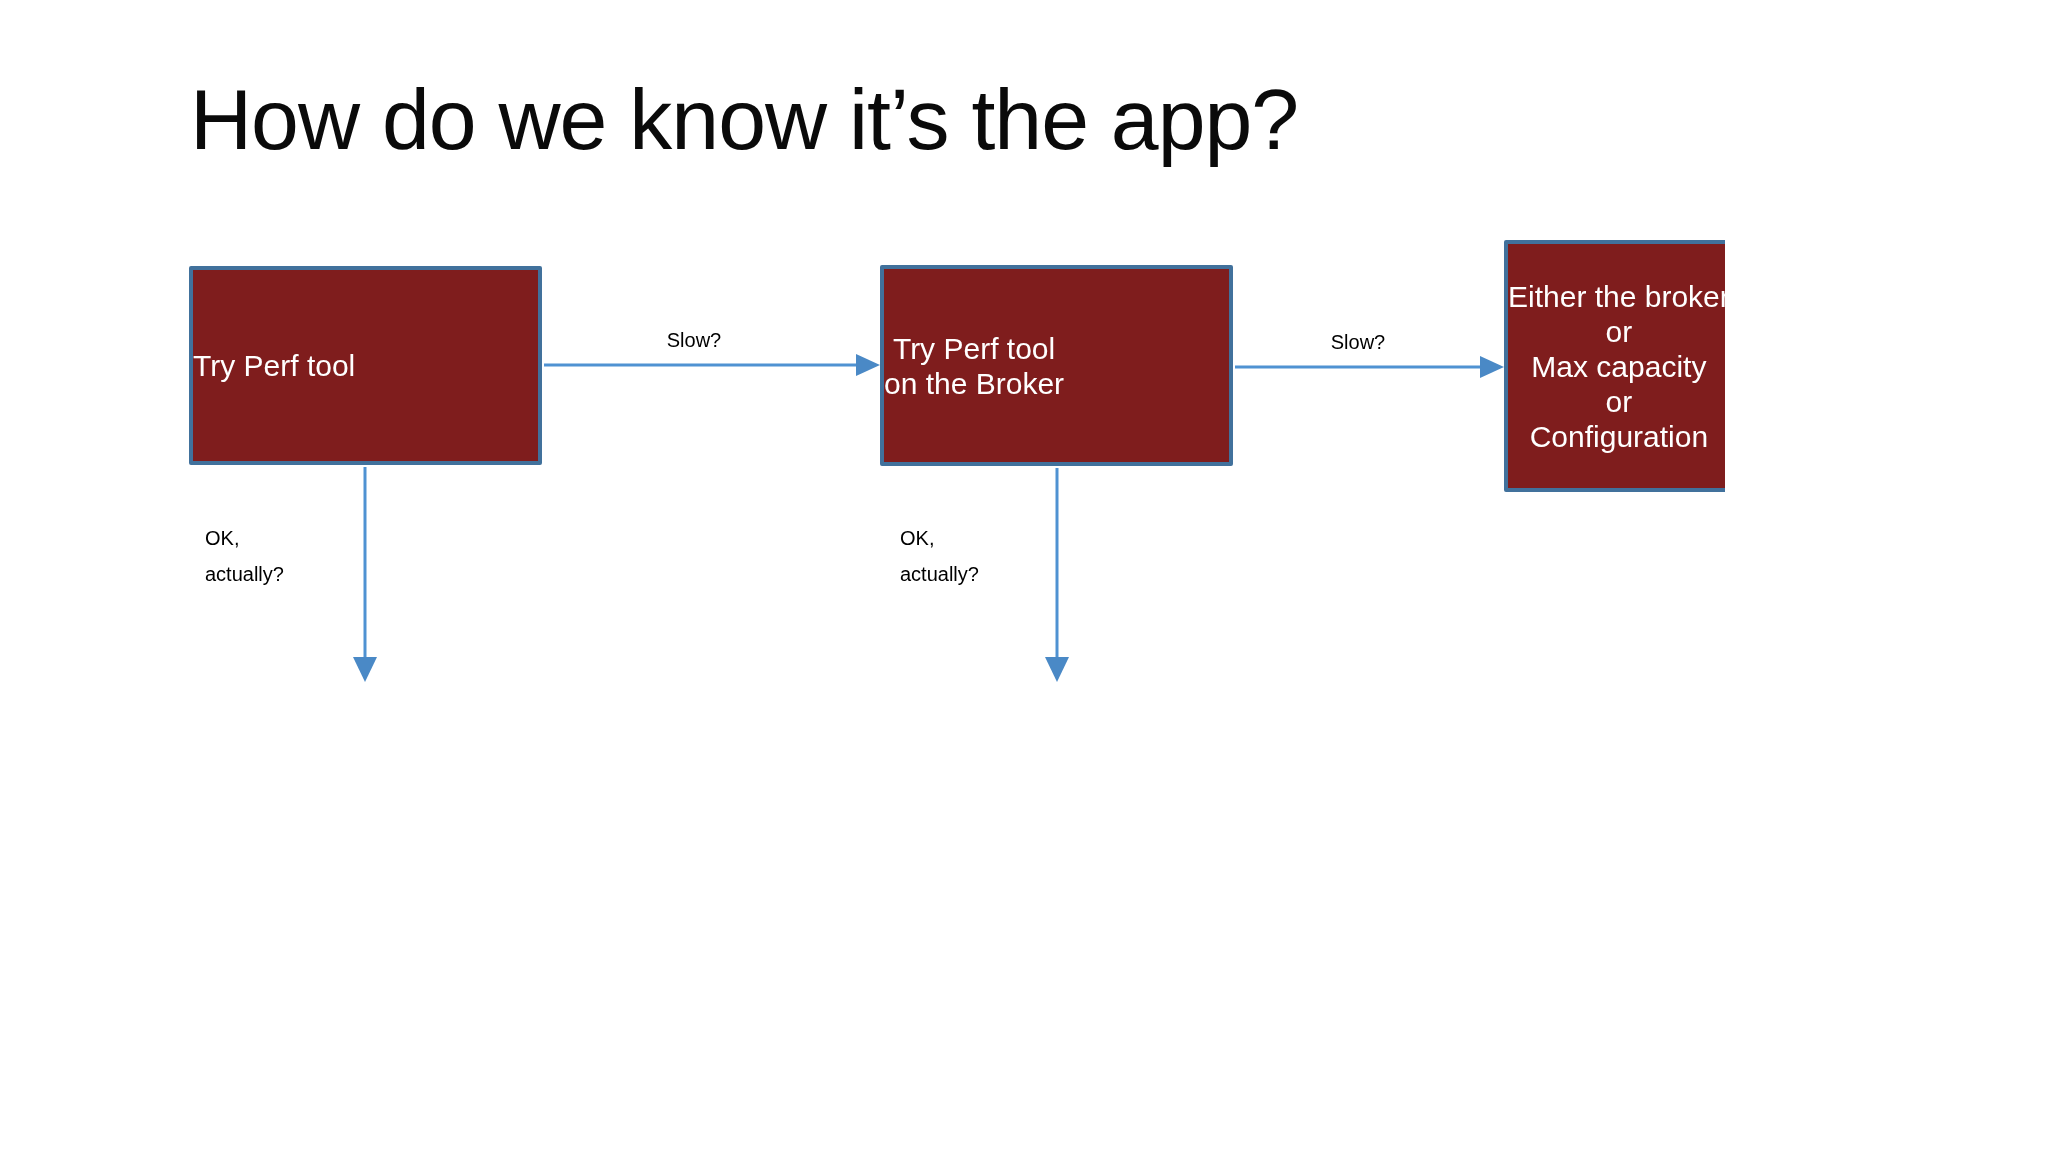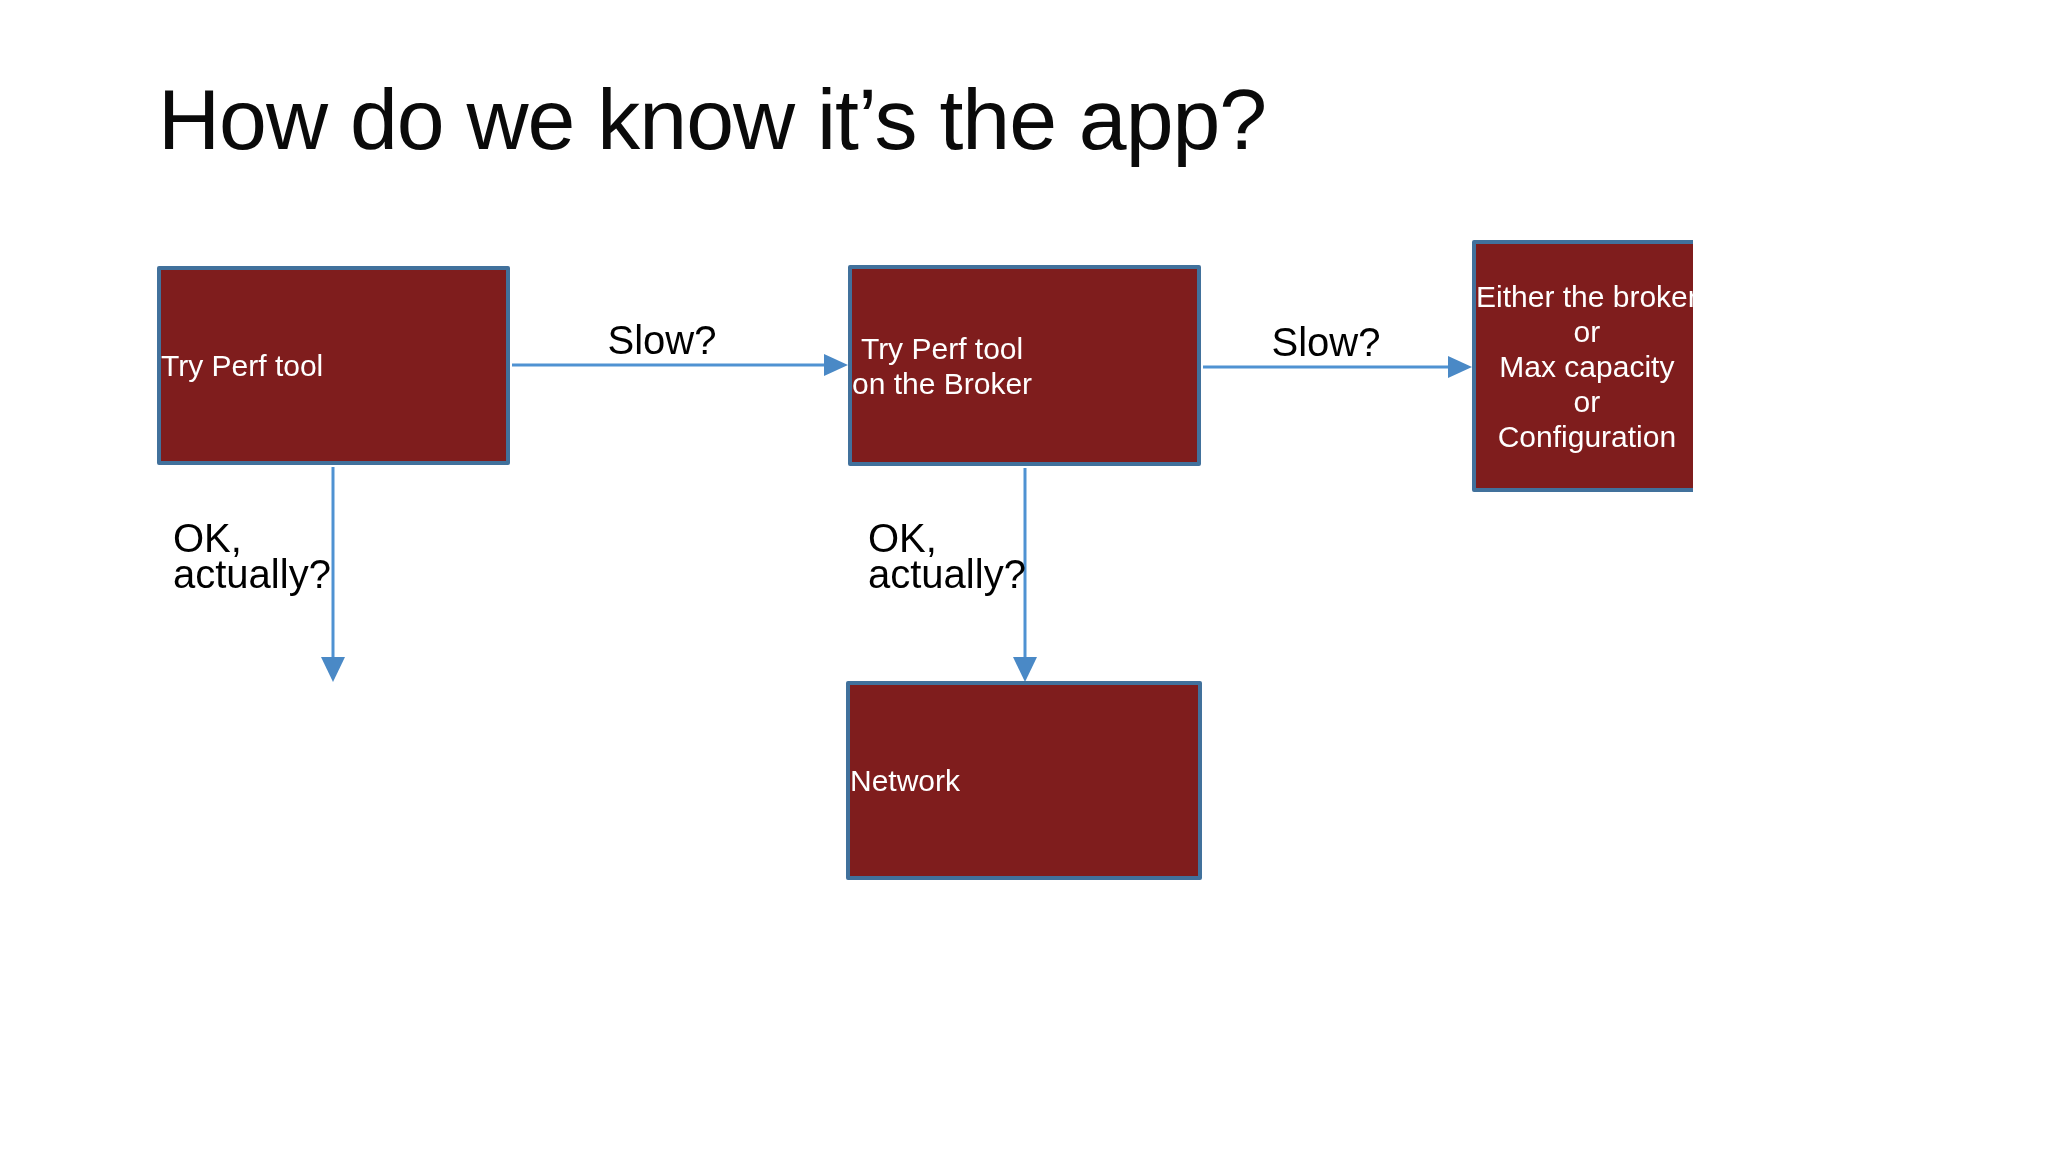--- a/index.html
+++ b/index.html
@@ -3,20 +3,21 @@
 <meta charset="utf-8">
 <style>
   html, body { margin: 0; padding: 0; background: #ffffff; }
   .slide {
     position: relative;
     width: 1693px;
     height: 1152px;
     background: #ffffff;
     font-family: "Liberation Sans", sans-serif;
     overflow: hidden;
+    margin-left: 32px;
   }
   .title {
     position: absolute;
     left: 158px;
     top: 70px;
     margin: 0;
     font-size: 86px;
     line-height: 1.15;
     font-weight: 400;
     color: #0a0a0a;
@@ -46,21 +47,21 @@
     white-space: pre-line;
   }
   .n1 { left: 157px; top: 266px; width: 353px; height: 199px; }
   .n2 { left: 848px; top: 265px; width: 353px; height: 201px; }
   .n3 { left: 1472px; top: 240px; width: 356px; height: 252px; }
   .n4 { left: 157px; top: 681px; width: 353px; height: 198px; }
   .n5 { left: 846px; top: 681px; width: 356px; height: 199px; }
   .edge-label {
     position: absolute;
     color: #000000;
-    font-size: 40px;
+    font-size: 20px;
     line-height: 36px;
     white-space: pre-line;
   }
   .slow1 { left: 562px;  top: 322px; width: 200px; text-align: center; }
   .slow2 { left: 1226px; top: 324px; width: 200px; text-align: center; }
   .ok1   { left: 173px;  top: 520px; text-align: left; }
   .ok2   { left: 868px;  top: 520px; text-align: left; }
 </style>
 </head>
 <body>
@@ -99,23 +100,20 @@
 
   <div class="node n3">
     <span class="node-label">Either the broker
 or
 Max capacity
 or
 Configuration</span>
   </div>
 
 
-  <div class="node n5">
-    <span class="node-label">Network</span>
-  </div>
 
   <div class="edge-label slow1">Slow?</div>
 
   <div class="edge-label slow2">Slow?</div>
 
   <div class="edge-label ok1">OK,
 actually?</div>
 
   <div class="edge-label ok2">OK,
 actually?</div>

